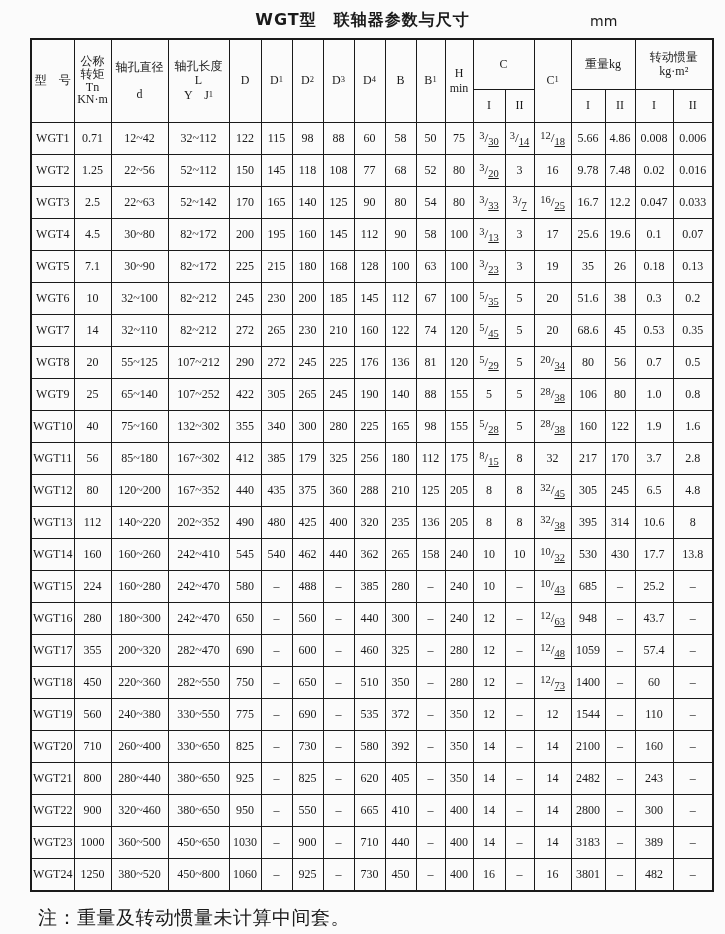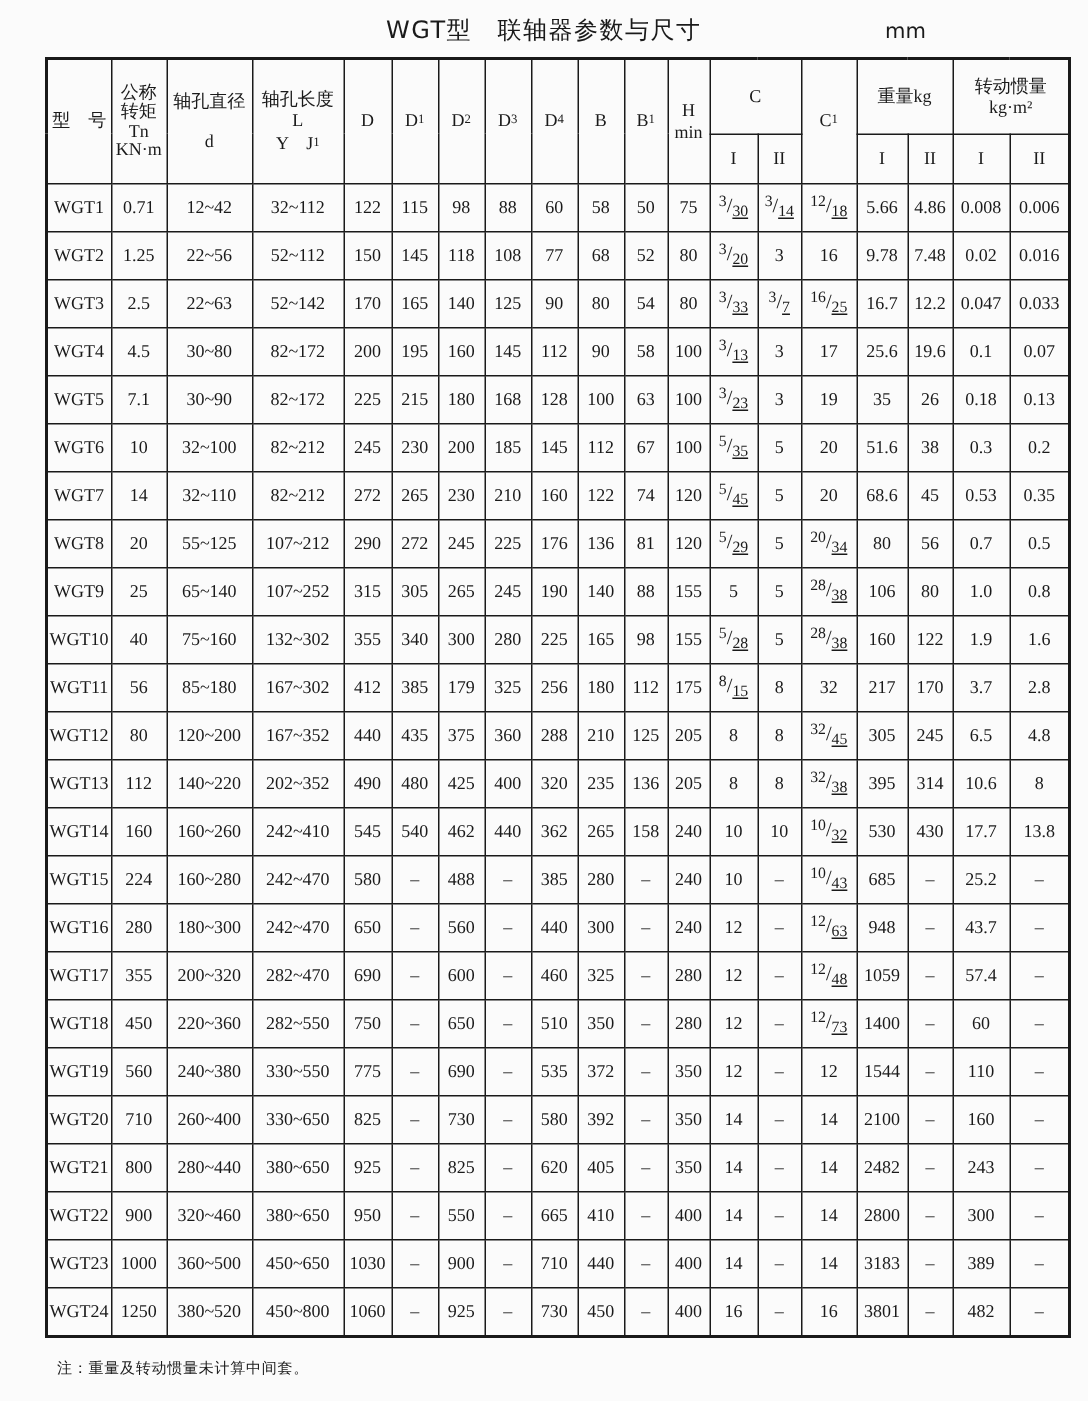--- a/index.html
+++ b/index.html
@@ -4,21 +4,21 @@
 <style>
   html,body{margin:0;padding:0;}
   body{
     width:725px;height:934px;position:relative;
     background:#fbfbfb;color:#1a1a1a;
     font-family:"Liberation Serif","DejaVu Serif",serif;
   }
   .title{
     position:absolute;top:10px;left:0;width:725px;text-align:center;
     font-family:"DejaVu Sans","Liberation Sans",sans-serif;
-    font-weight:normal;font-size:16px;letter-spacing:1px;
+    font-weight:bold;font-size:16px;letter-spacing:1px;
   }
   .unit{
     position:absolute;top:13px;left:590px;
     font-family:"DejaVu Sans","Liberation Sans",sans-serif;
     font-size:14px;font-weight:normal;letter-spacing:0;
   }
   table.params{
     position:absolute;left:30px;top:38px;width:682px;
     border-collapse:collapse;table-layout:fixed;
     border:2px solid #1a1a1a;
@@ -34,21 +34,21 @@
   .params tbody td{height:31px;}
   .ml{white-space:pre-line;line-height:1.22;}
   .tight{white-space:pre-line;line-height:1.06;}
   .spread{white-space:pre-line;line-height:2.2;}
   .sm{font-size:8.5px;vertical-align:2px;}
   .frac .fn{font-size:10.5px;vertical-align:3.5px;}
   .frac .fs{font-size:13.5px;}
   .frac .fd{font-size:10.5px;vertical-align:-3px;text-decoration:underline;}
   .note{
     position:absolute;left:38px;top:905px;
-    font-size:10px;letter-spacing:0.5px;
+    font-size:19px;letter-spacing:0.5px;
   }
 </style>
 </head>
 <body>
 
 <div class="title">WGT型　联轴器参数与尺寸</div>
 <div class="unit">mm</div>
 
 <table class="params">
   <colgroup>
@@ -275,21 +275,21 @@
         <td>80</td>
         <td>56</td>
         <td>0.7</td>
         <td>0.5</td>
       </tr>
       <tr>
         <td>WGT9</td>
         <td>25</td>
         <td>65~140</td>
         <td>107~252</td>
-        <td>315</td>
+        <td>422</td>
         <td>305</td>
         <td>265</td>
         <td>245</td>
         <td>190</td>
         <td>140</td>
         <td>88</td>
         <td>155</td>
         <td>5</td>
         <td>5</td>
         <td><span class="frac"><span class="fn">28</span><span class="fs">/</span><span class="fd">38</span></span></td>

